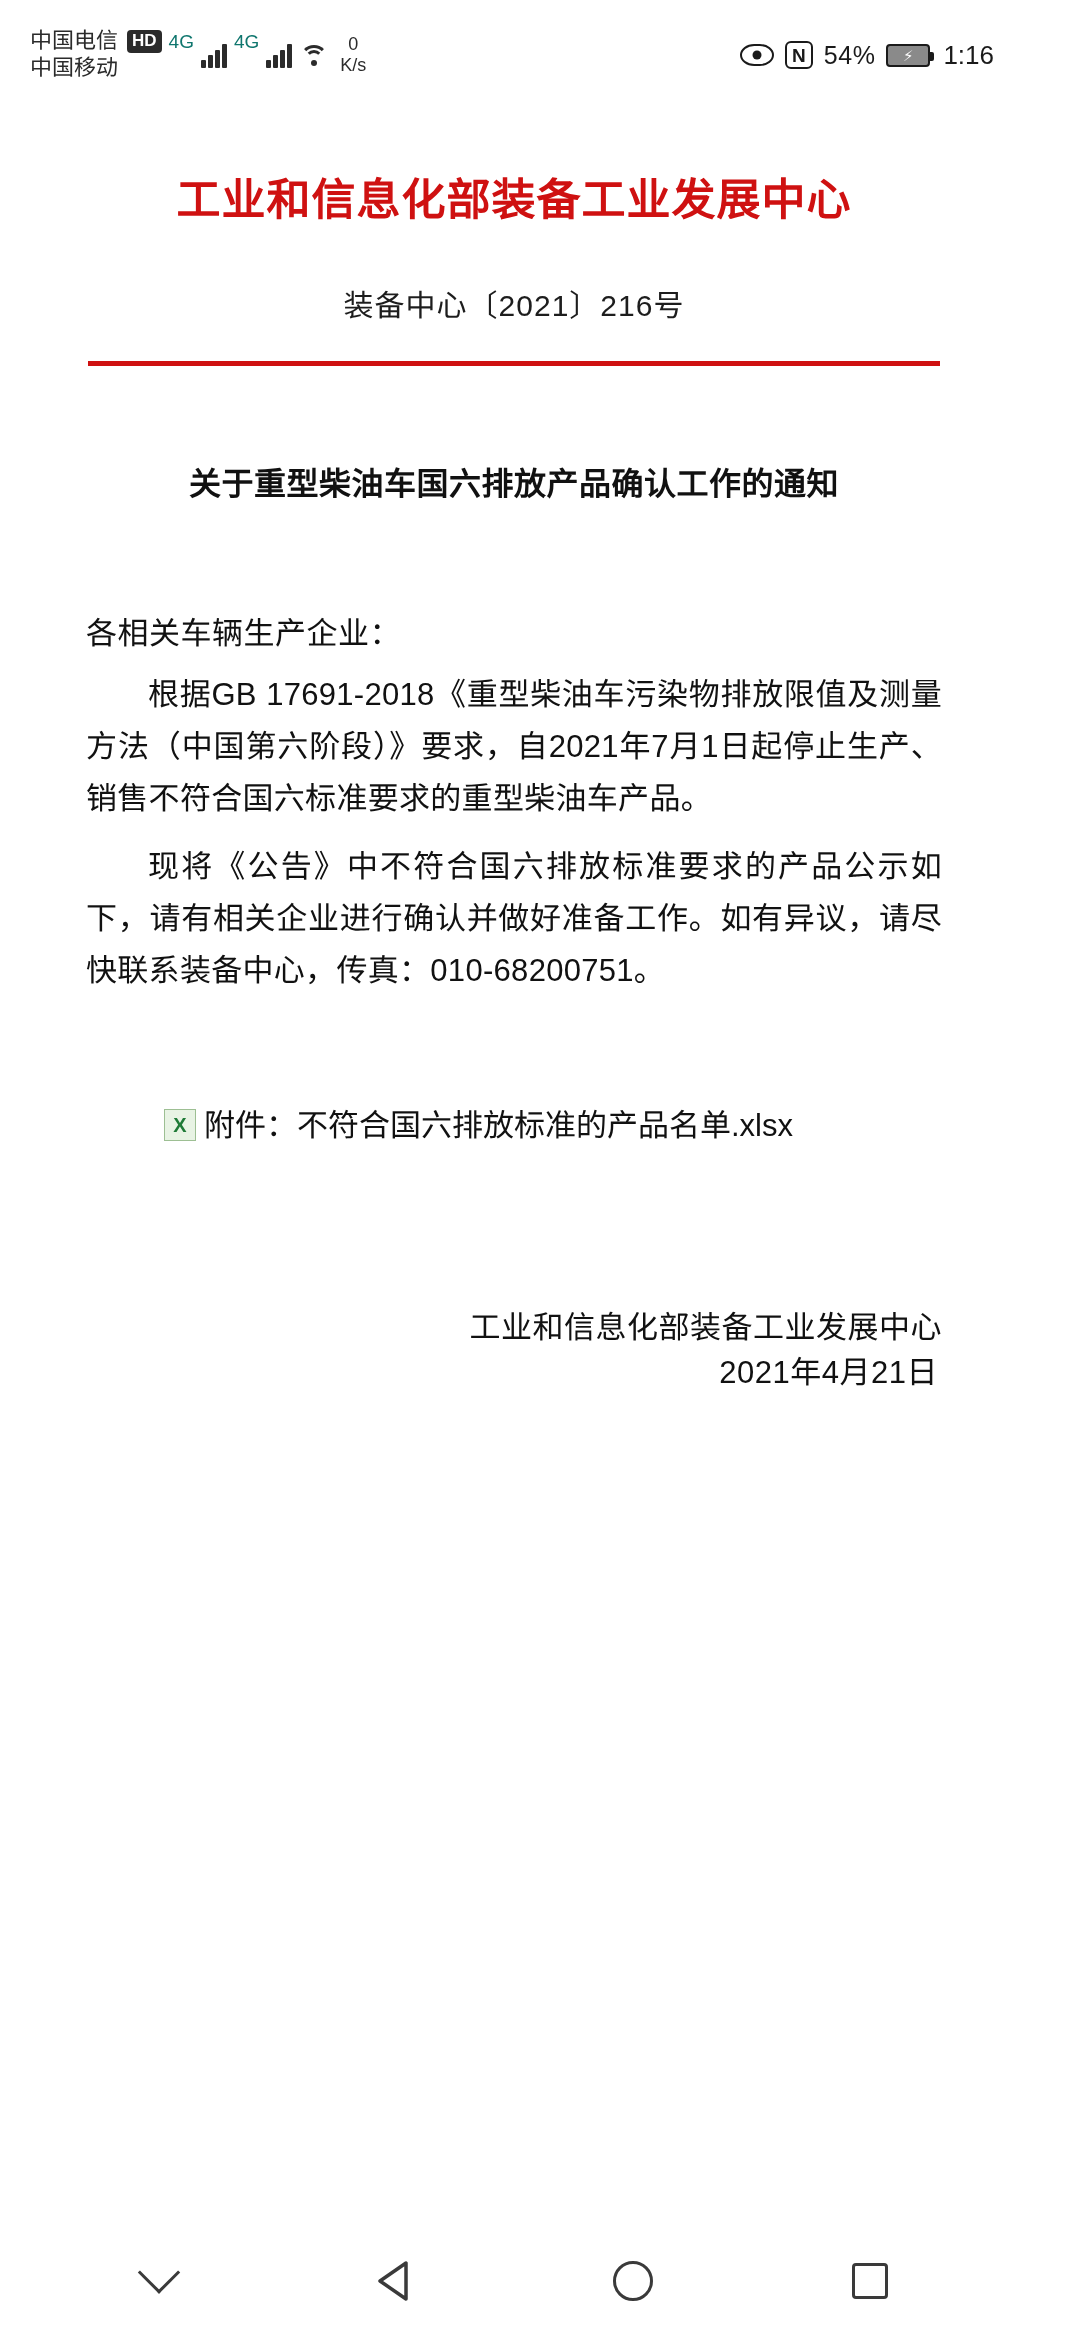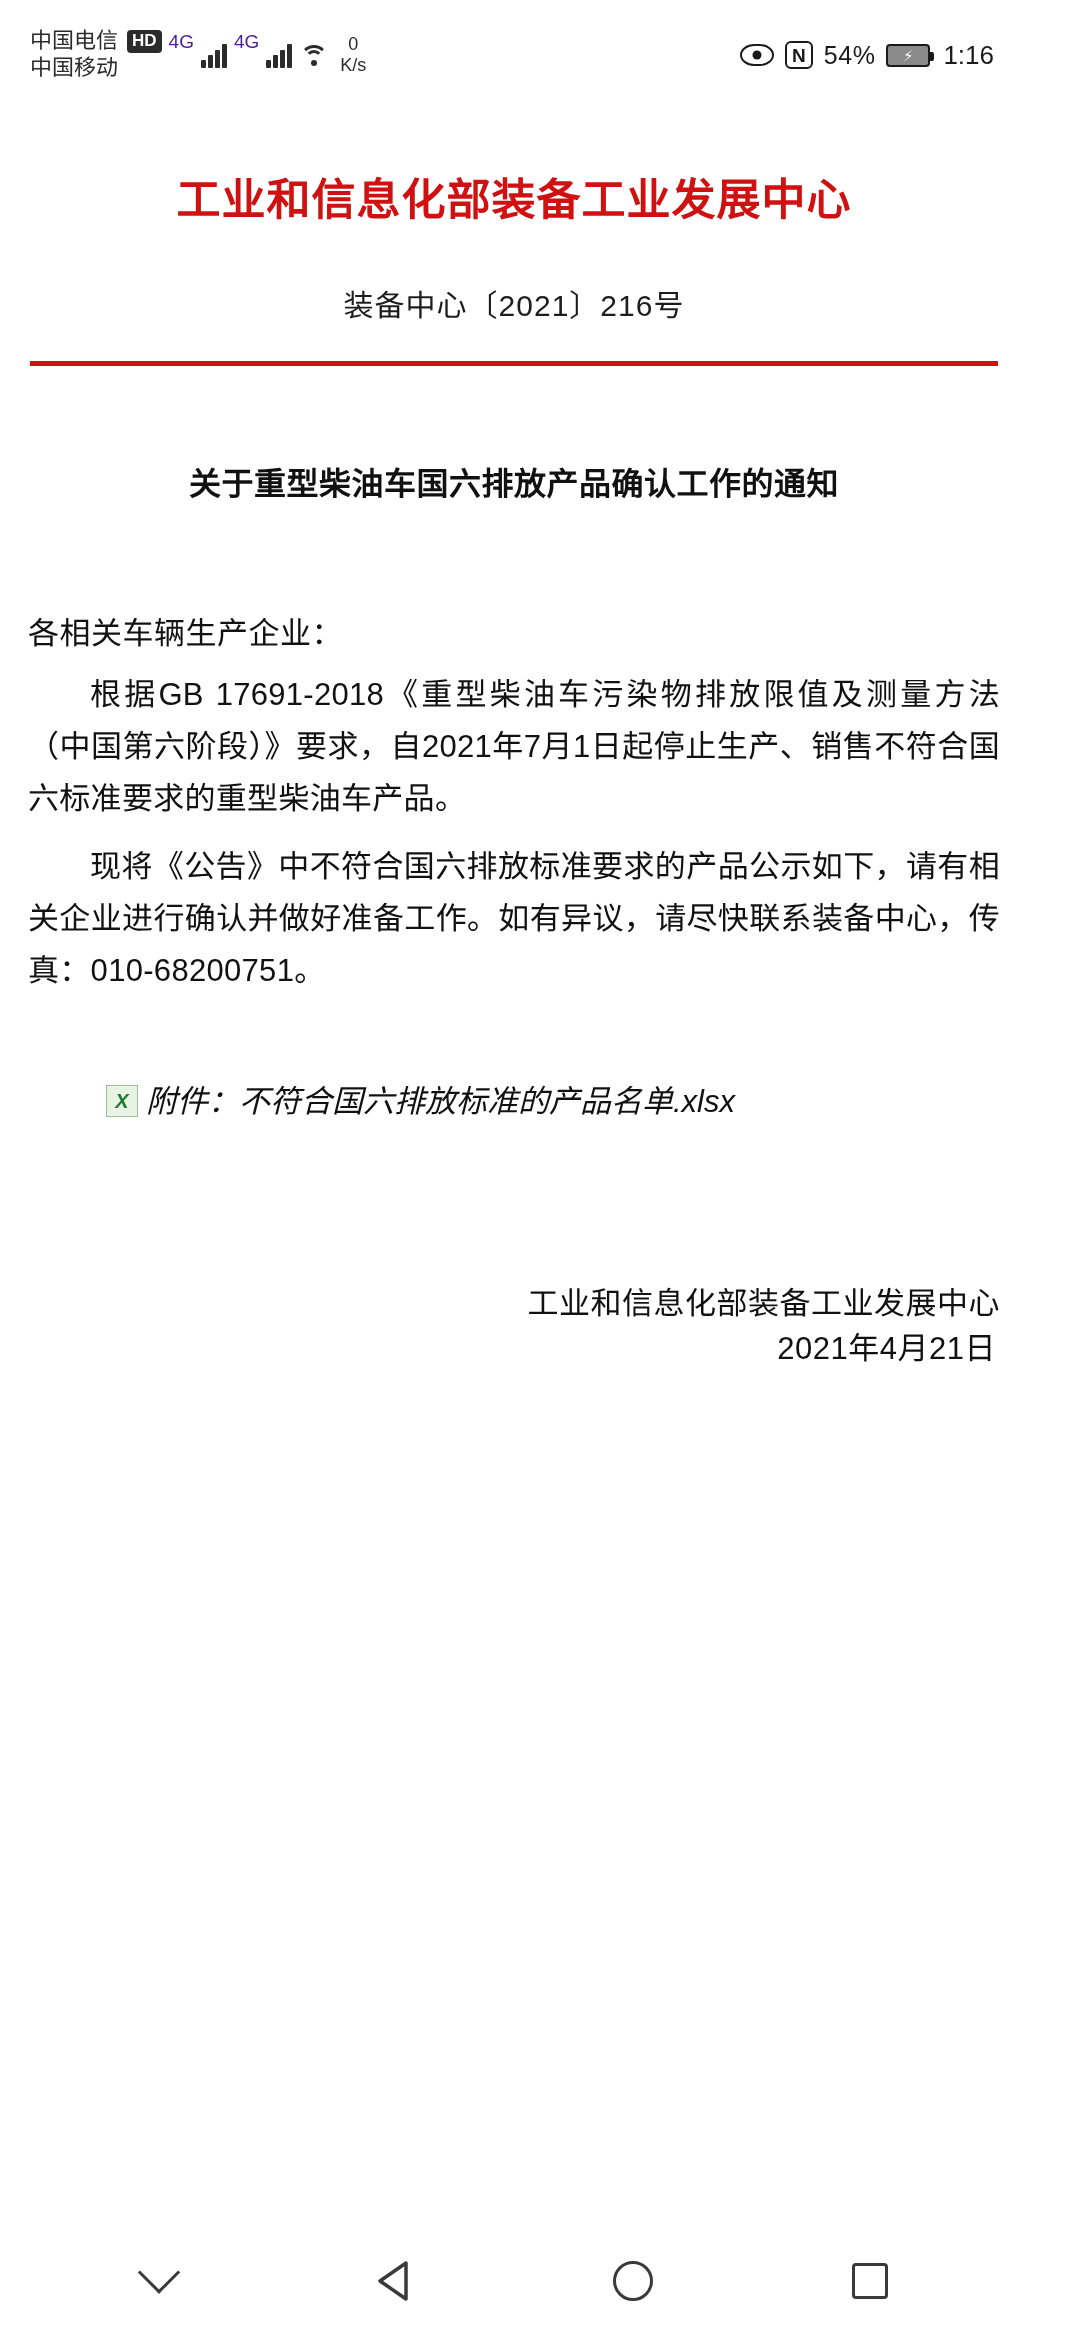--- a/index.html
+++ b/index.html
@@ -50,21 +50,21 @@
     font-weight: bold;
     border-radius: 4px;
     padding: 1px 5px;
     line-height: 1.2;
     margin-left: 2px;
     align-self: flex-start;
     margin-top: 2px;
   }
   .net-label {
     font-size: 19px;
-    color: #4c1d95;
+    color: #0f766e;
     align-self: flex-start;
     margin-top: 3px;
   }
   .bars {
     display: flex;
     align-items: flex-end;
     gap: 2px;
     height: 26px;
   }
   .bars i { width: 5px; background: #2b2b2b; display: block; border-radius: 1px; }
@@ -194,21 +194,21 @@
     color: #111;
     line-height: 0.6;
     padding-bottom: 12px;
     cursor: pointer;
   }
 
   
   .doc {
     flex: 1;
     position: relative;
-    padding: 0 28px;
+    padding: 0 86px;
     overflow: hidden;
   }
   .doc-header {
     text-align: center;
     color: #cf1111;
     font-family: "DejaVu Serif", "Liberation Serif", serif;
     font-weight: bold;
     font-size: 44px;
     letter-spacing: 1px;
     margin-top: 62px;
@@ -247,24 +247,23 @@
     margin-top: 16px;
     text-indent: 2em;
     text-align: justify;
     letter-spacing: 0.3px;
   }
   .attachment {
     display: flex;
     align-items: flex-start;
     font-size: 31px;
     color: #111;
-    margin-top: 80px;
+    margin-top: 104px;
     line-height: 1.62;
     padding-left: 78px;
-    font-style: italic;
   }
   .xls-ico {
     flex: 0 0 32px;
     width: 32px;
     height: 32px;
     margin: 8px 8px 0 0;
     background: #e8f3e4;
     border: 1px solid #9dbf93;
     position: relative;
   }

